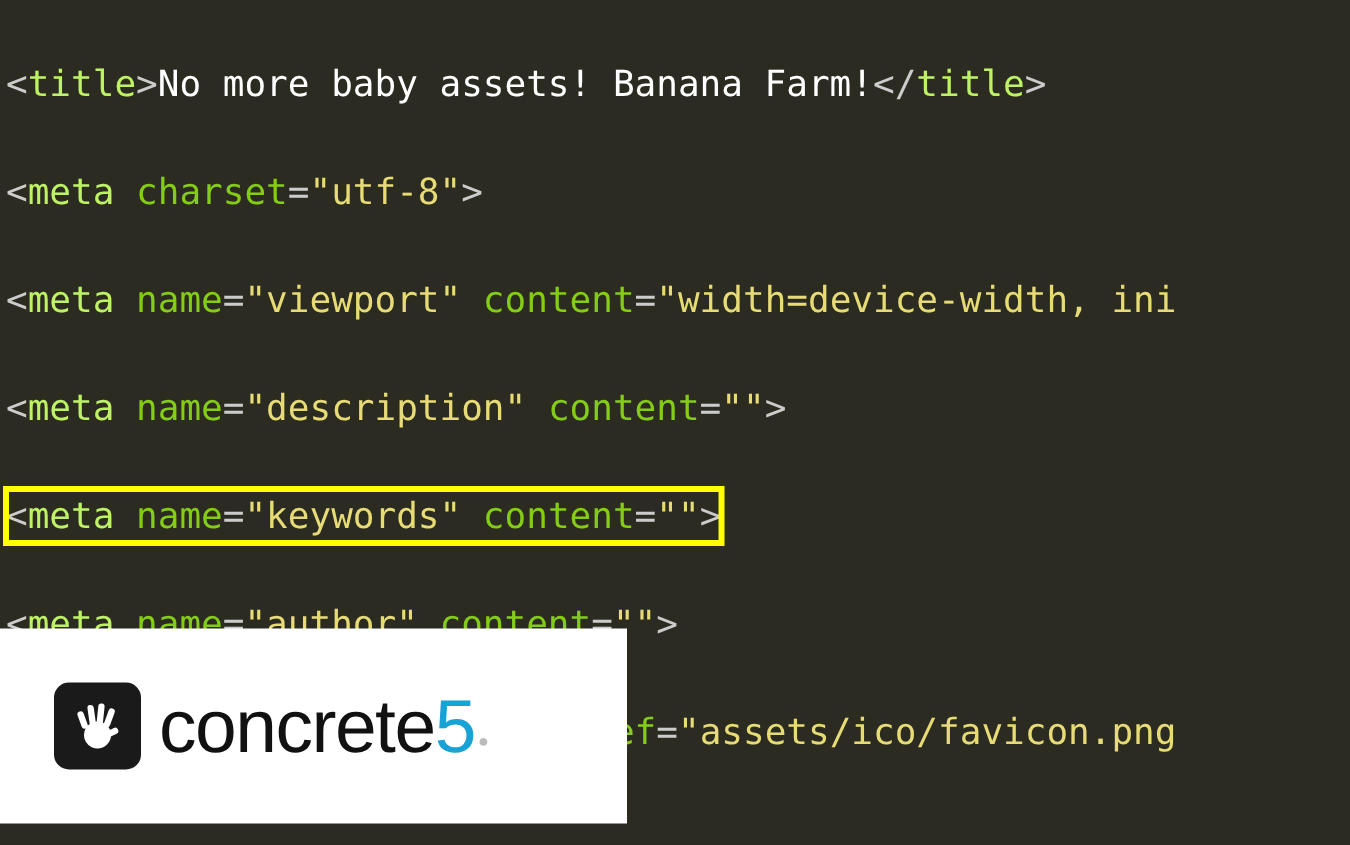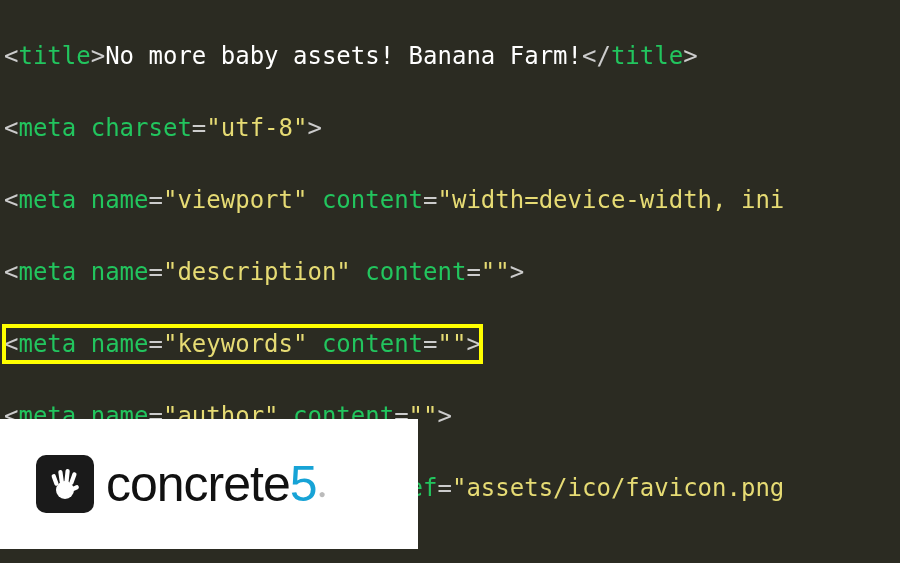--- a/index.html
+++ b/index.html
@@ -11,22 +11,22 @@
     line-height: 36px;
     color: #e0e0d0;
     position: relative;
   }
   .code-area {
     padding: 2px 0 0 4px;
     white-space: pre;
   }
   .line { display: block; }
   .bracket { color: #cccccc; }
-  .tag { color: #22c55e; }
-  .attr { color: #22c55e; }
+  .tag { color: #bef264; }
+  .attr { color: #84cc16; }
   .op { color: #cccccc; }
   .str { color: #e6db74; }
   .text { color: #ffffff; }
   .hl {
     display: inline-block;
     outline: 4px solid #ffff00;
     outline-offset: -2px;
   }
   .logo-card {
     position: absolute;

